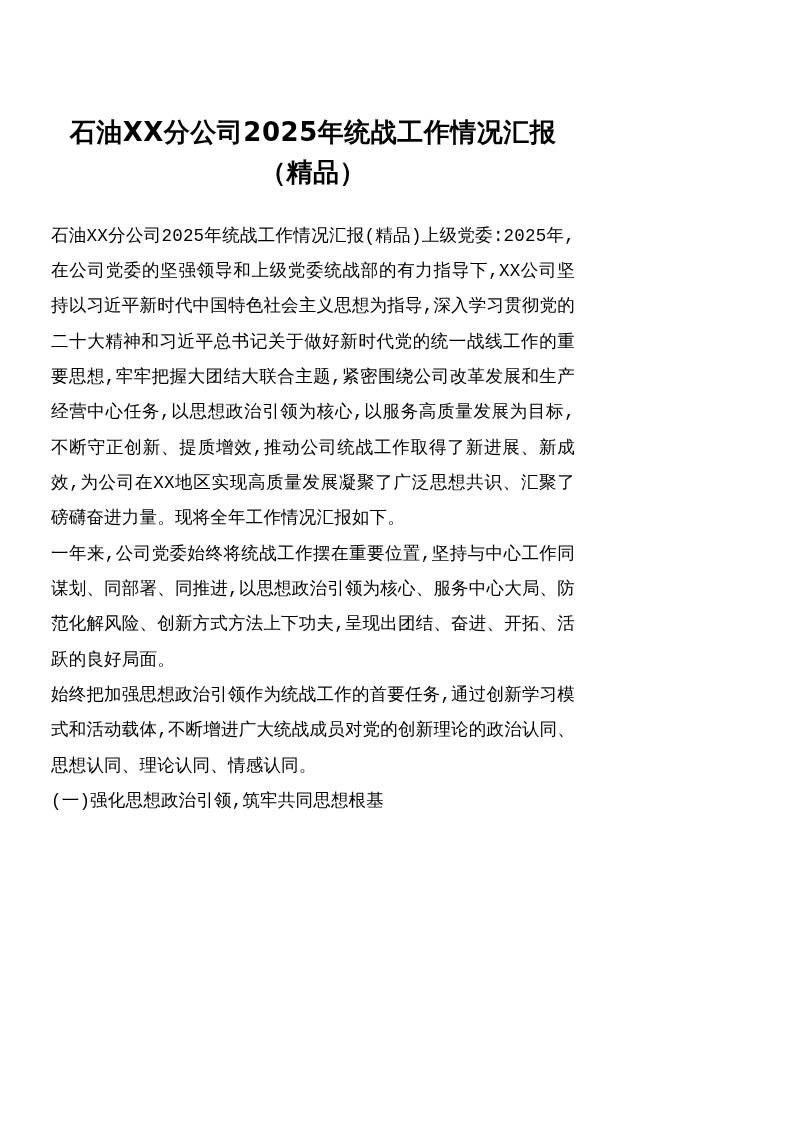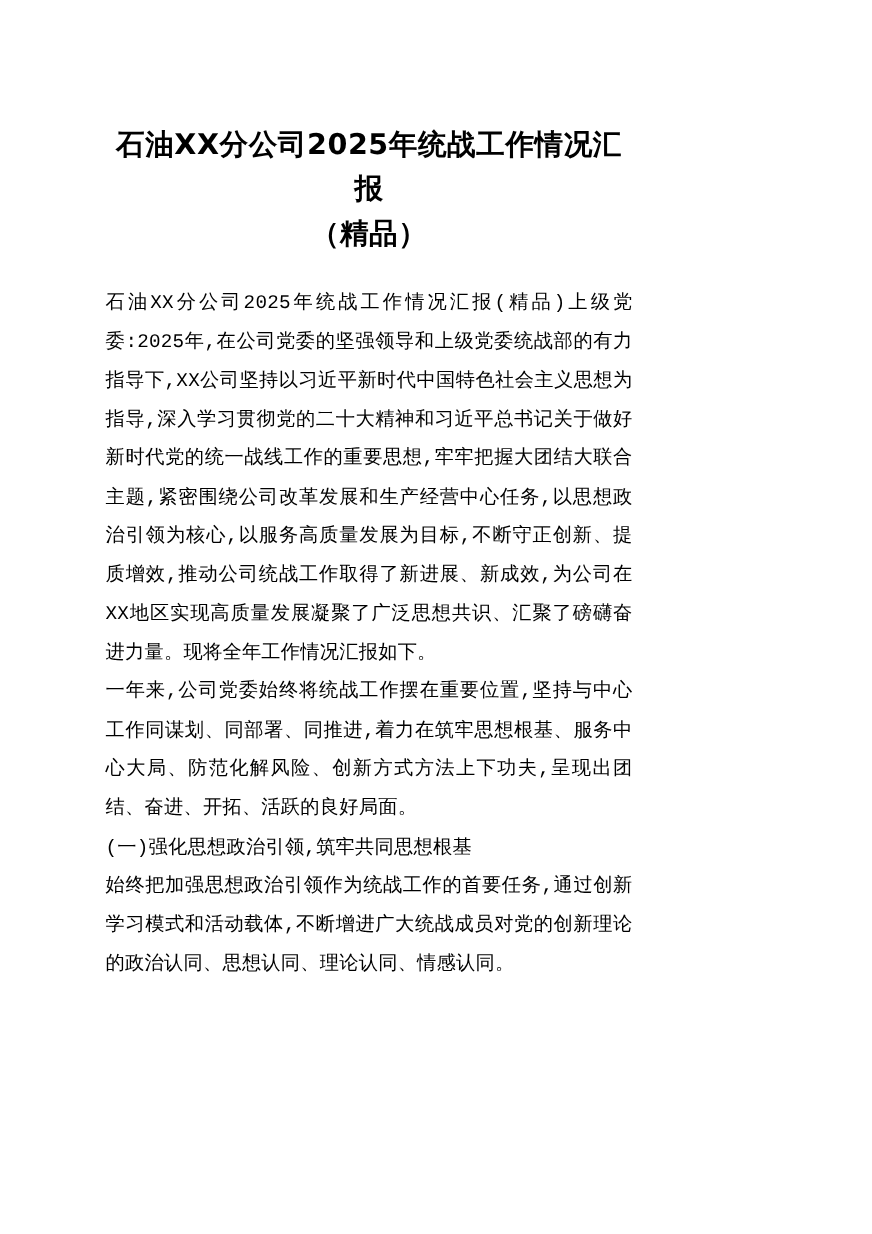--- a/index.html
+++ b/index.html
@@ -11,21 +11,21 @@
     width: 793px;
     height: 1122px;
     font-family: "Liberation Serif", "DejaVu Serif", serif;
     color: #000000;
     -webkit-font-smoothing: antialiased;
   }
   .page {
     box-sizing: border-box;
     width: 671px;
     height: 1122px;
-    padding: 112px 96px 80px 96px;
+    padding: 112px 96px 80px 51px;
     background: #ffffff;
     position: relative;
   }
   .doc-title {
     font-family: "DejaVu Sans", "Liberation Sans", sans-serif;
     font-weight: bold;
     font-size: 26px;
     line-height: 1.55;
     text-align: center;
     margin: 0 0 26px 0;
@@ -51,17 +51,17 @@
 <body>
 
 <div class="page">
 
   <h1 class="doc-title">
     <span>石油XX分公司2025年统战工作情况汇报</span>
     <span class="line2">（精品）</span>
   </h1>
 
   <p class="body-text para">石油XX分公司2025年统战工作情况汇报(精品)上级党委:2025年,在公司党委的坚强领导和上级党委统战部的有力指导下,XX公司坚持以习近平新时代中国特色社会主义思想为指导,深入学习贯彻党的二十大精神和习近平总书记关于做好新时代党的统一战线工作的重要思想,牢牢把握大团结大联合主题,紧密围绕公司改革发展和生产经营中心任务,以思想政治引领为核心,以服务高质量发展为目标,不断守正创新、提质增效,推动公司统战工作取得了新进展、新成效,为公司在XX地区实现高质量发展凝聚了广泛思想共识、汇聚了磅礴奋进力量。现将全年工作情况汇报如下。</p>
-  <p class="body-text para">一年来,公司党委始终将统战工作摆在重要位置,坚持与中心工作同谋划、同部署、同推进,着力在筑牢思想根基、服务中心大局、防范化解风险、创新方式方法上下功夫,呈现出团结、奋进、开拓、活跃的良好局面。</p>
+  <p class="body-text para">一年来,公司党委始终将统战工作摆在重要位置,坚持与中心工作同谋划、同部署、同推进,以思想政治引领为核心、服务中心大局、防范化解风险、创新方式方法上下功夫,呈现出团结、奋进、开拓、活跃的良好局面。</p>
+  <p class="body-text para">始终把加强思想政治引领作为统战工作的首要任务,通过创新学习模式和活动载体,不断增进广大统战成员对党的创新理论的政治认同、思想认同、理论认同、情感认同。</p>
   <p class="body-text para">(一)强化思想政治引领,筑牢共同思想根基</p>
-  <p class="body-text para">始终把加强思想政治引领作为统战工作的首要任务,通过创新学习模式和活动载体,不断增进广大统战成员对党的创新理论的政治认同、思想认同、理论认同、情感认同。</p>
 
 </div>
 
 </body></html>

